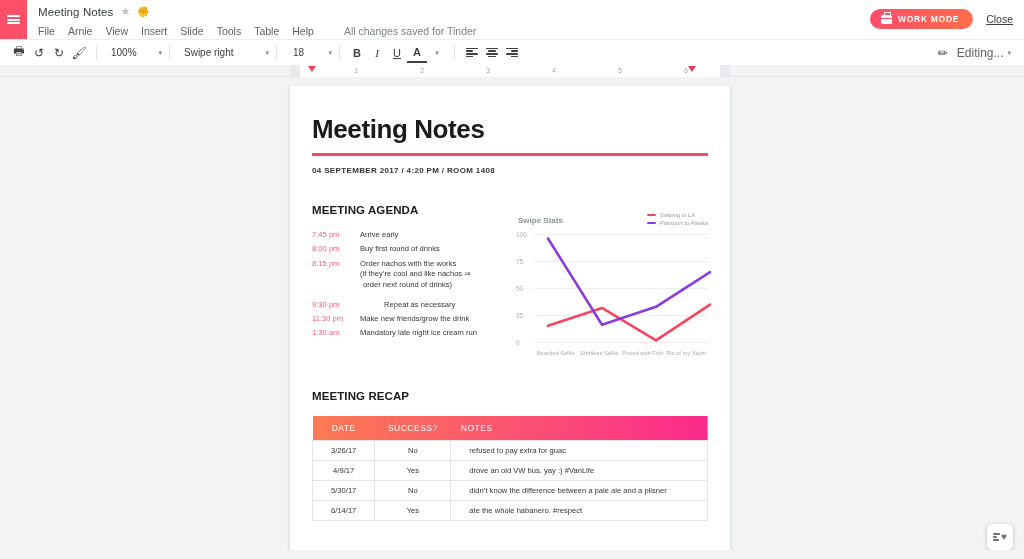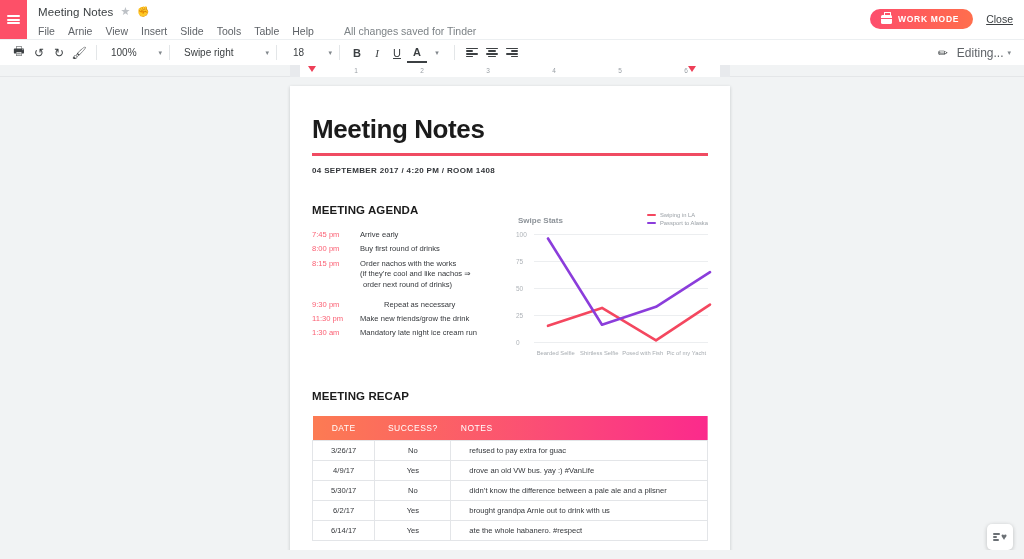--- a/index.html
+++ b/index.html
@@ -379,25 +379,20 @@
               <td class="td-c">4/9/17</td>
               <td class="td-c">Yes</td>
               <td>drove an old VW bus. yay :)  #VanLife</td>
             </tr>
             <tr>
               <td class="td-c">5/30/17</td>
               <td class="td-c">No</td>
               <td>didn’t know the difference between a pale ale and a pilsner</td>
             </tr>
             <tr>
-              <td class="td-c">6/2/17</td>
-              <td class="td-c">Yes</td>
-              <td>brought grandpa Arnie out to drink with us</td>
-            </tr>
-            <tr>
               <td class="td-c">6/14/17</td>
               <td class="td-c">Yes</td>
               <td>ate the whole habanero. #respect</td>
             </tr>
           </tbody>
       </table>
     </div>
   </div>
 
   <div class="fab">

